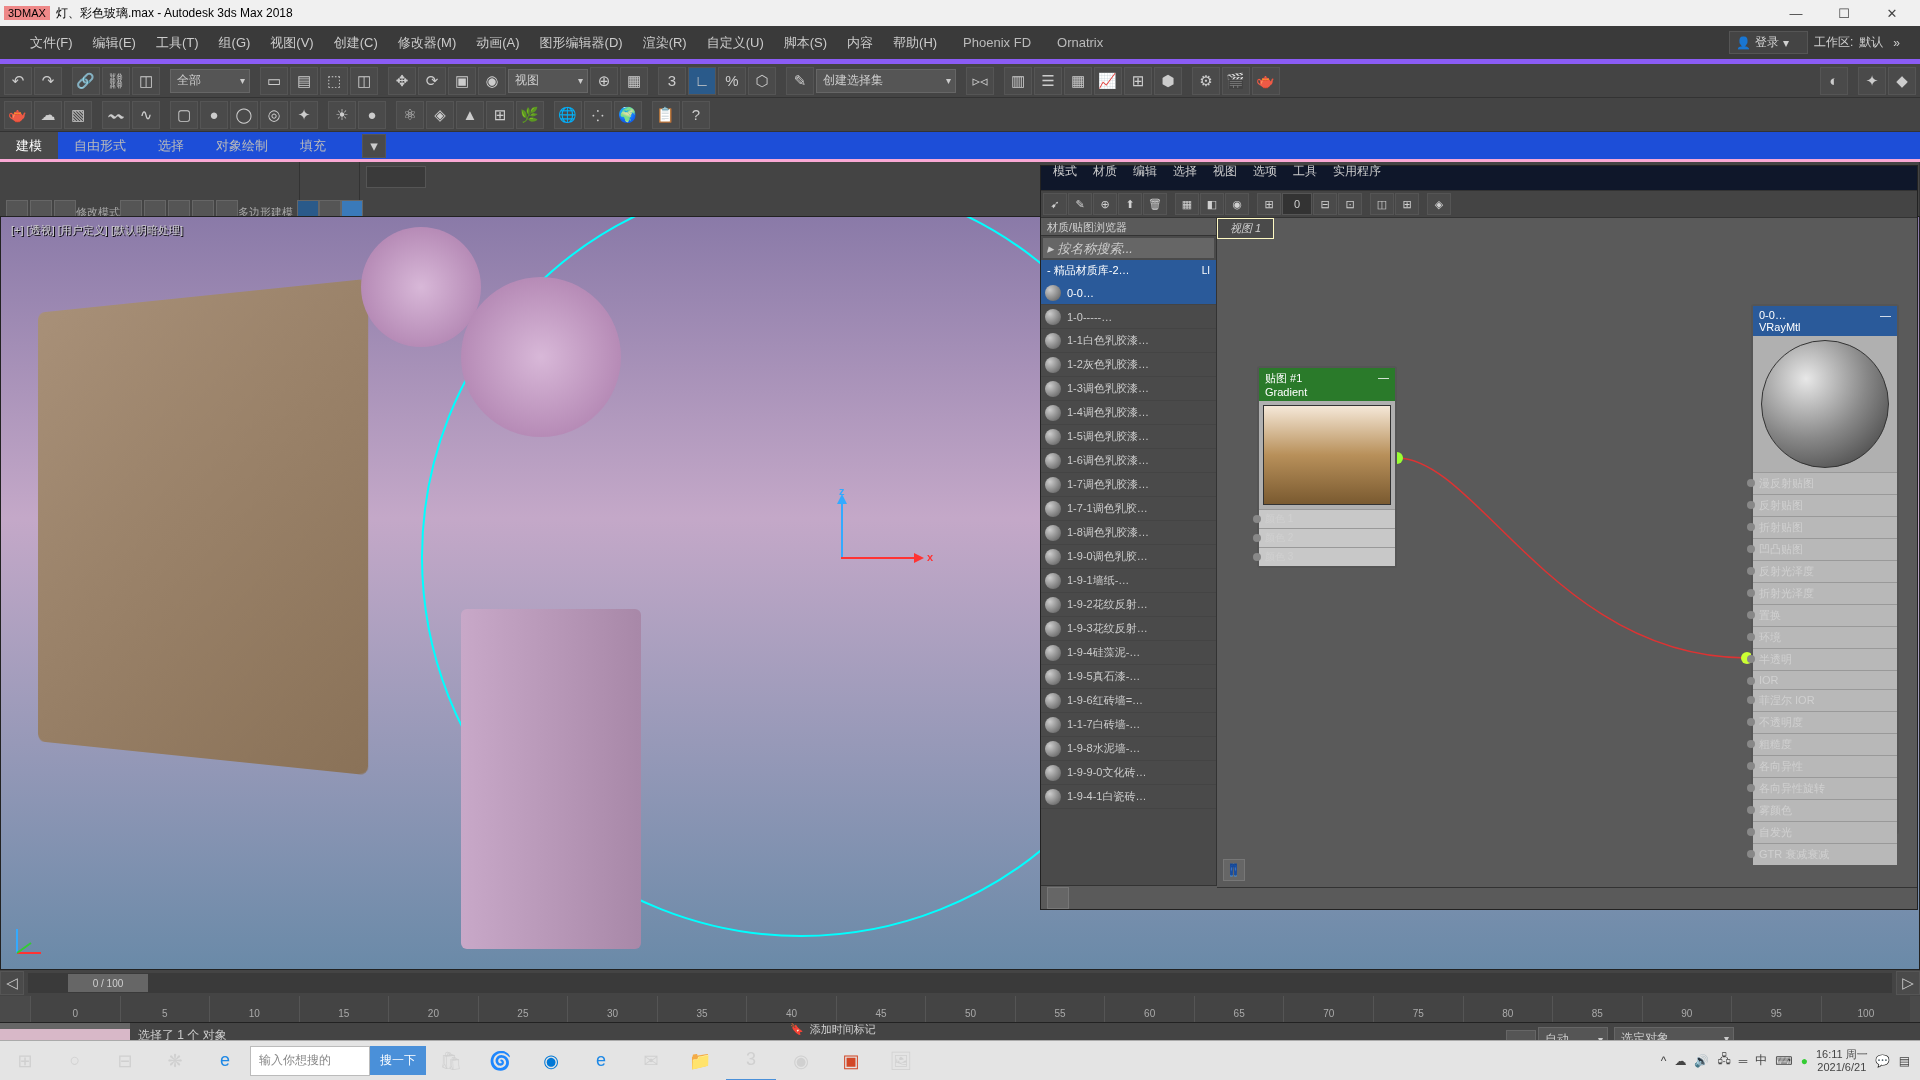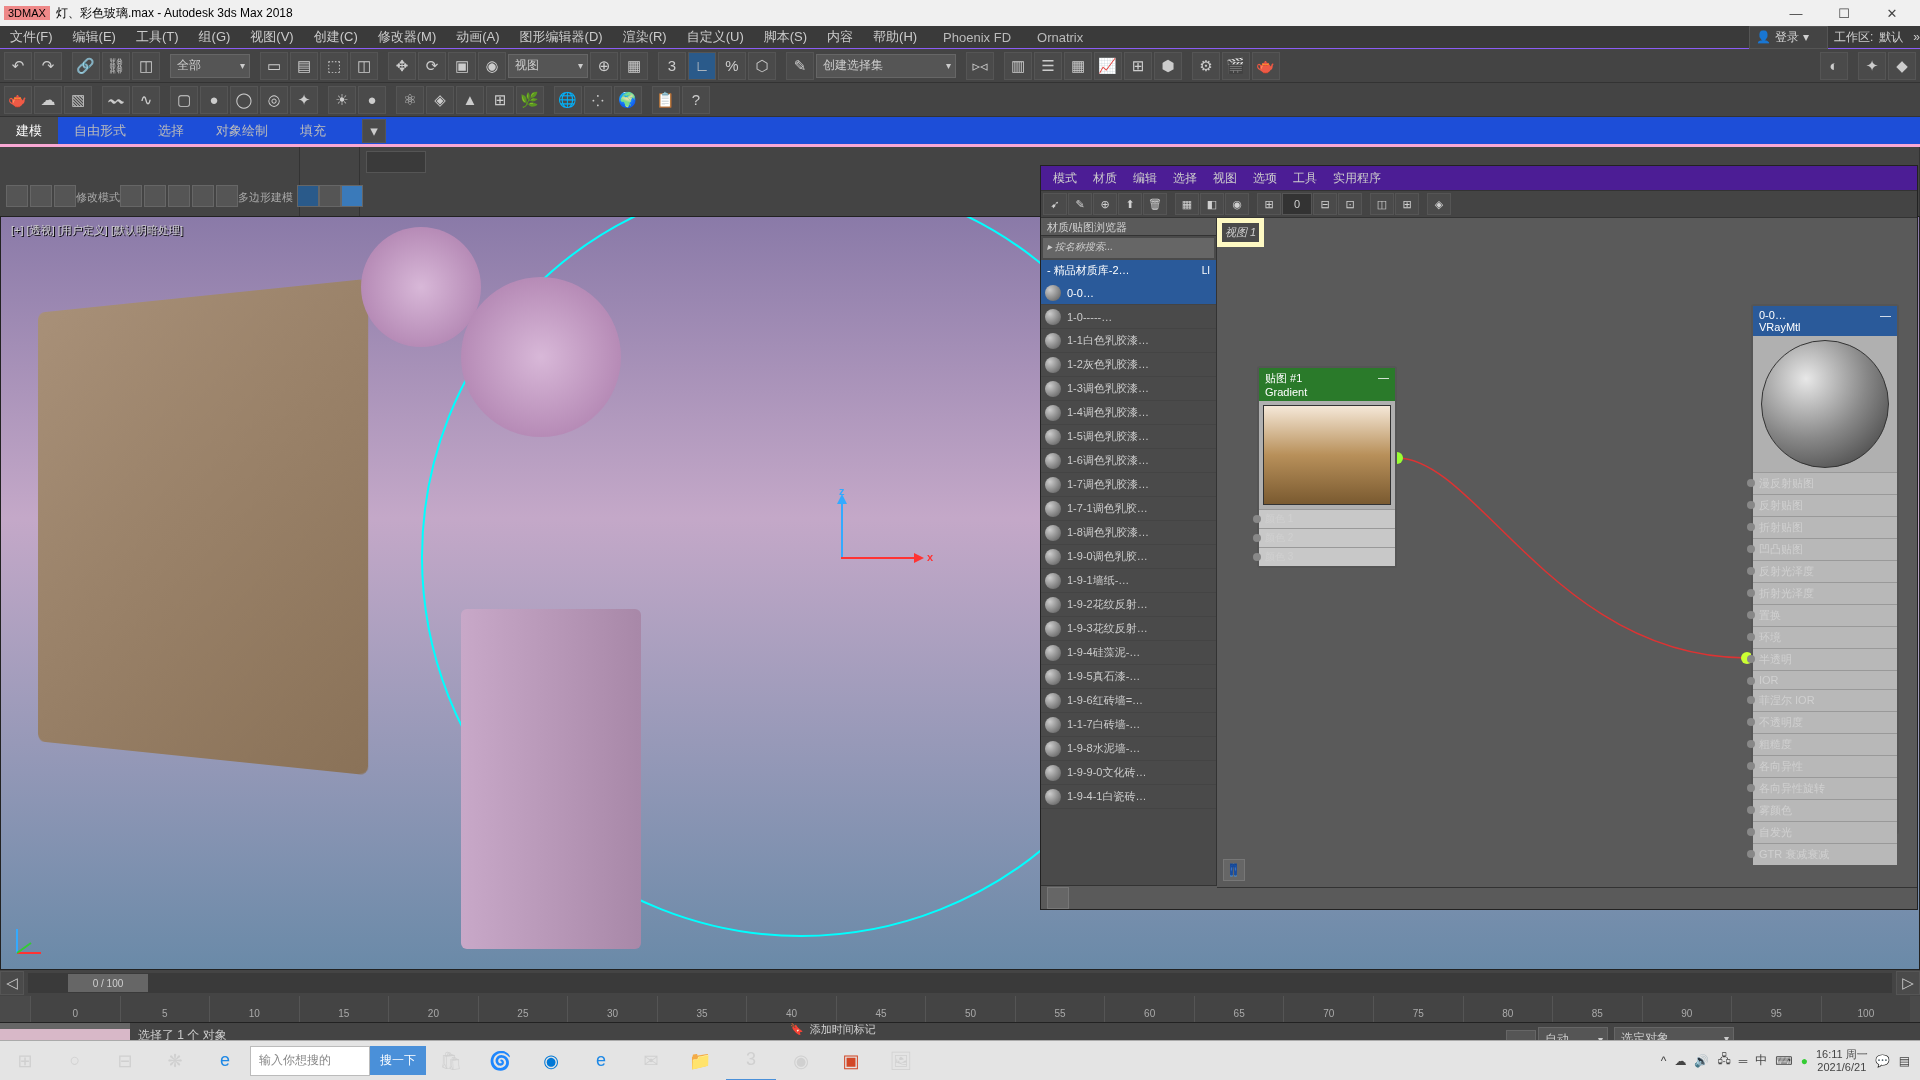--- a/index.html
+++ b/index.html
@@ -1,21 +1,21 @@
 <!DOCTYPE html>
 <html><head>
 <meta meta="" charset="utf-8">
 <style>
 *{margin:0;padding:0;box-sizing:border-box;font-family:"Microsoft YaHei",SimSun,sans-serif;user-select:none}
 body{background:#4a4a4a;overflow:hidden;width:1920px;height:1080px;position:relative;font-size:12px;color:#d0d0d0}
 .titlebar{height:26px;background:#f0f0f0;display:flex;align-items:center;padding:0 4px;color:#000}
 .titlebar .app-tag{background:#e88;padding:1px 4px;font-size:11px;margin-right:6px}
 .titlebar .title{flex:1;font-size:12px}
 .titlebar .win-btn{width:48px;height:26px;display:flex;align-items:center;justify-content:center;font-size:13px;color:#444}
-.menubar{height:23px;background:#3a3a3a;display:flex;align-items:center;padding:0 0;border-bottom:1px solid #8b5cf6}
+.menubar{height:38px;background:#3a3a3a;display:flex;align-items:center;padding:0 20px;border-bottom:5px solid #8b5cf6}
 .menubar .menu{padding:0 10px;height:100%;display:flex;align-items:center;font-size:13px;color:#ccc}
 .menubar .menu.plugin{margin-left:6px;color:#bbb}
 .menubar .right{margin-left:auto;display:flex;align-items:center;gap:6px}
 .menubar .login{display:flex;align-items:center;gap:4px;background:#444;padding:2px 18px 2px 6px;border:1px solid #555}
 .toolbar-row{height:34px;background:#444;display:flex;align-items:center;padding:0 4px;gap:2px;border-bottom:1px solid #333}
 .tbtn{width:28px;height:28px;display:flex;align-items:center;justify-content:center;background:#4a4a4a;border:1px solid #555;font-size:15px;color:#ccc}
 .tbtn.sm{width:24px;height:24px}
 .sep{width:6px}
 .dropdown{height:24px;background:#555;border:1px solid #666;padding:0 18px 0 6px;display:flex;align-items:center;position:relative;color:#ccc;font-size:12px}
 .dropdown::after{content:"▾";position:absolute;right:4px;font-size:10px}
@@ -40,35 +40,35 @@
 .circle-outline{position:absolute;border:2px solid #0ff;border-radius:50%;width:760px;height:760px;top:-40px;left:420px}
 .vase{position:absolute;width:340px;height:460px;background:linear-gradient(135deg,#a89078,#8a7258);top:80px;left:20px;transform:perspective(600px) rotateY(-15deg);border-radius:8px}
 .flower{position:absolute;width:120px;height:120px;border-radius:50%;background:radial-gradient(circle,#d8b8d8,#a878a8)}
 .flower.f1{top:10px;left:360px}
 .flower.f2{top:60px;left:460px;width:160px;height:160px}
 .column{position:absolute;bottom:20px;left:460px;width:180px;height:340px;background:linear-gradient(90deg,#c8a8c8,#a888a8);border-radius:6px}
 .mini-axis{position:absolute;bottom:8px;left:8px;width:40px;height:40px}
 .slate-window{position:absolute;top:165px;left:1040px;width:878px;height:745px;background:#555;border:1px solid #222;display:flex;flex-direction:column}
 .slate-title{height:24px;background:#f0f0f0;display:flex;align-items:center;padding:0 6px;color:#000;font-size:12px}
 .slate-title .icon{width:16px;height:16px;background:#3a8a3a;margin-right:6px}
-.slate-menu{height:24px;background:#4c1d95;display:flex;align-items:center;padding:10px 4px}
+.slate-menu{height:24px;background:#0f172a;display:flex;align-items:flex-end;padding:10px 4px}
 .slate-menu .m{padding:0 8px;font-size:12px;color:#ccc}
 .slate-tools{height:28px;background:#444;display:flex;align-items:center;gap:1px;padding:0 2px;border-bottom:1px solid #333;border-top:1px solid #333}
 .slate-tools .tb{width:24px;height:22px;background:#4a4a4a;border:1px solid #555;display:flex;align-items:center;justify-content:center;font-size:11px}
 .slate-body{flex:1;display:flex;overflow:hidden}
 .slate-left{width:176px;background:#4a4a4a;display:flex;flex-direction:column;border-right:1px solid #333}
 .slate-left-header{height:18px;background:#5a5a5a;font-size:11px;padding:2px 6px;border-bottom:1px solid #333}
-.slate-search{height:20px;background:#666;margin:2px;padding:2px 4px;font-size:10px;color:#ccc;font-style:italic}
+.slate-search{height:20px;background:#666;margin:2px;padding:2px 4px;font-size:13px;color:#ccc;font-style:italic}
 .mat-lib-header{background:#2a5a9a;color:#fff;padding:3px 6px;font-size:11px;display:flex;align-items:center}
 .mat-list{flex:1;overflow-y:hidden}
 .mat-item{display:flex;align-items:center;padding:2px 4px;font-size:11px;color:#ccc;height:24px;border-bottom:1px solid #444}
 .mat-item.sel{background:#2a5a9a;color:#fff}
 .mat-ball{width:16px;height:16px;border-radius:50%;background:radial-gradient(circle at 30% 30%,#ccc,#555);margin-right:6px;flex-shrink:0}
 .slate-right{flex:1;background:#5a5a5a;position:relative;overflow:hidden}
-.view-tab{position:absolute;top:0;left:0;background:#4a4a4a;padding:2px 3px;font-size:11px;font-style:italic;border:5px solid #fef9c3}
+.view-tab{position:absolute;top:0;left:0;background:#4a4a4a;padding:2px 12px;font-size:11px;font-style:italic;border:1px solid #fef9c3}
 .node{position:absolute;background:#b0b0b0;border:2px solid #555;border-radius:3px;font-size:11px}
 .node-header{padding:3px 6px;color:#fff;font-size:11px}
 .gradient-node{top:148px;left:40px;width:140px}
 .gradient-node .node-header{background:#2a7a2a}
 .gradient-preview{height:100px;margin:4px;background:linear-gradient(180deg,#f5e8d8,#b8905a,#7a5a30);border:1px solid #333}
 .node-slot{padding:2px 6px;font-size:10px;background:#c8c8c8;border-top:1px solid #999;position:relative}
 .node-slot::before{content:"";position:absolute;left:-6px;top:5px;width:8px;height:8px;border-radius:50%;background:#888}
 .vray-node{top:86px;right:18px;width:148px;background:#b0b0b0}
 .vray-node .node-header{background:#2a5a9a}
 .mat-preview{width:128px;height:128px;margin:4px auto;border-radius:50%;background:radial-gradient(circle at 35% 30%,#e8e8e8,#888 50%,#333);display:block;border:1px solid #333}

